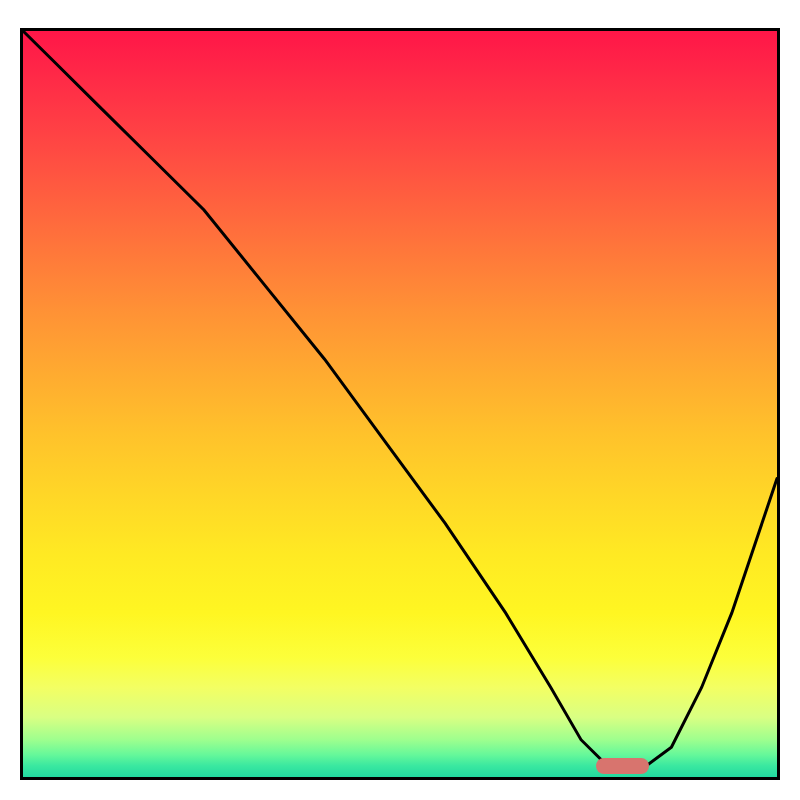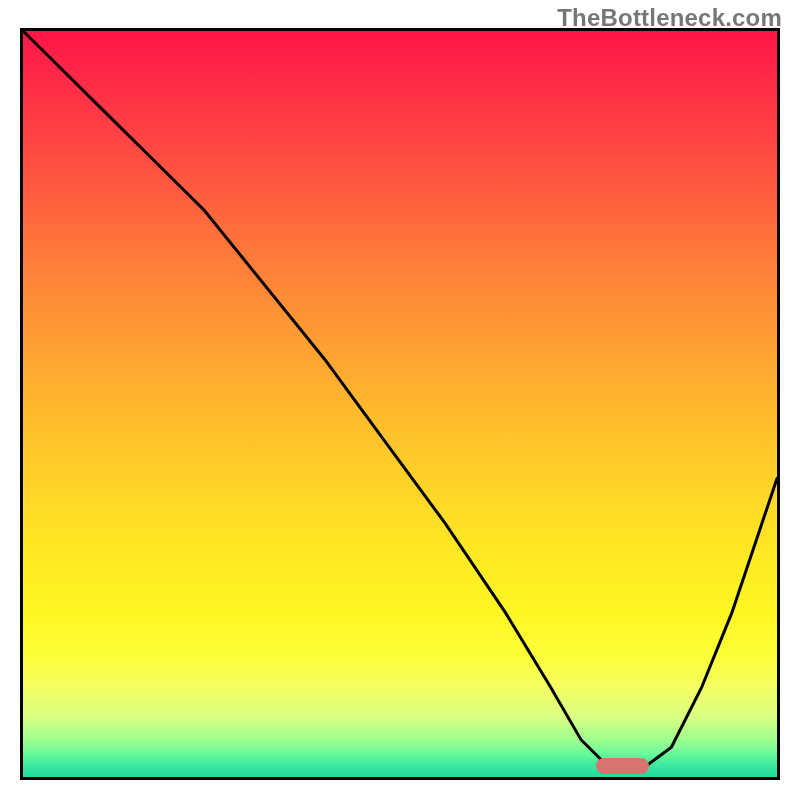--- a/index.html
+++ b/index.html
@@ -74,21 +74,20 @@
     height: 16px;
     border-radius: 8px;
     background: #d8746e;
   }
 </style>
 </head>
 <body>
 
 <div class="frame">
 
-  <div class="watermark">TheBottleneck.com</div>
 
   <div class="plot">
     <div class="bg-gradient"></div>
 
     <svg class="curve" viewBox="0 0 754 746" preserveAspectRatio="none">
       <path id="curve-path" fill="none" stroke="#000" stroke-width="3" stroke-linecap="round" d="M0.0 0.0 L30.2 29.8 L75.4 74.6 L128.2 126.8 L181.0 179.0 L241.3 253.6 L301.6 328.2 L361.9 410.3 L422.2 492.4 L482.6 581.9 L527.8 656.5 L558.0 708.7 L588.1 738.5 L618.3 738.5 L648.4 716.2 L678.6 656.5 L708.8 581.9 L754.0 447.6"></path>
     </svg>
 
     <div class="marker" id="marker" style="left: 573.04px; top: 726.81px; width: 52.78px; background: rgb(216, 116, 110);"></div>
   </div>

